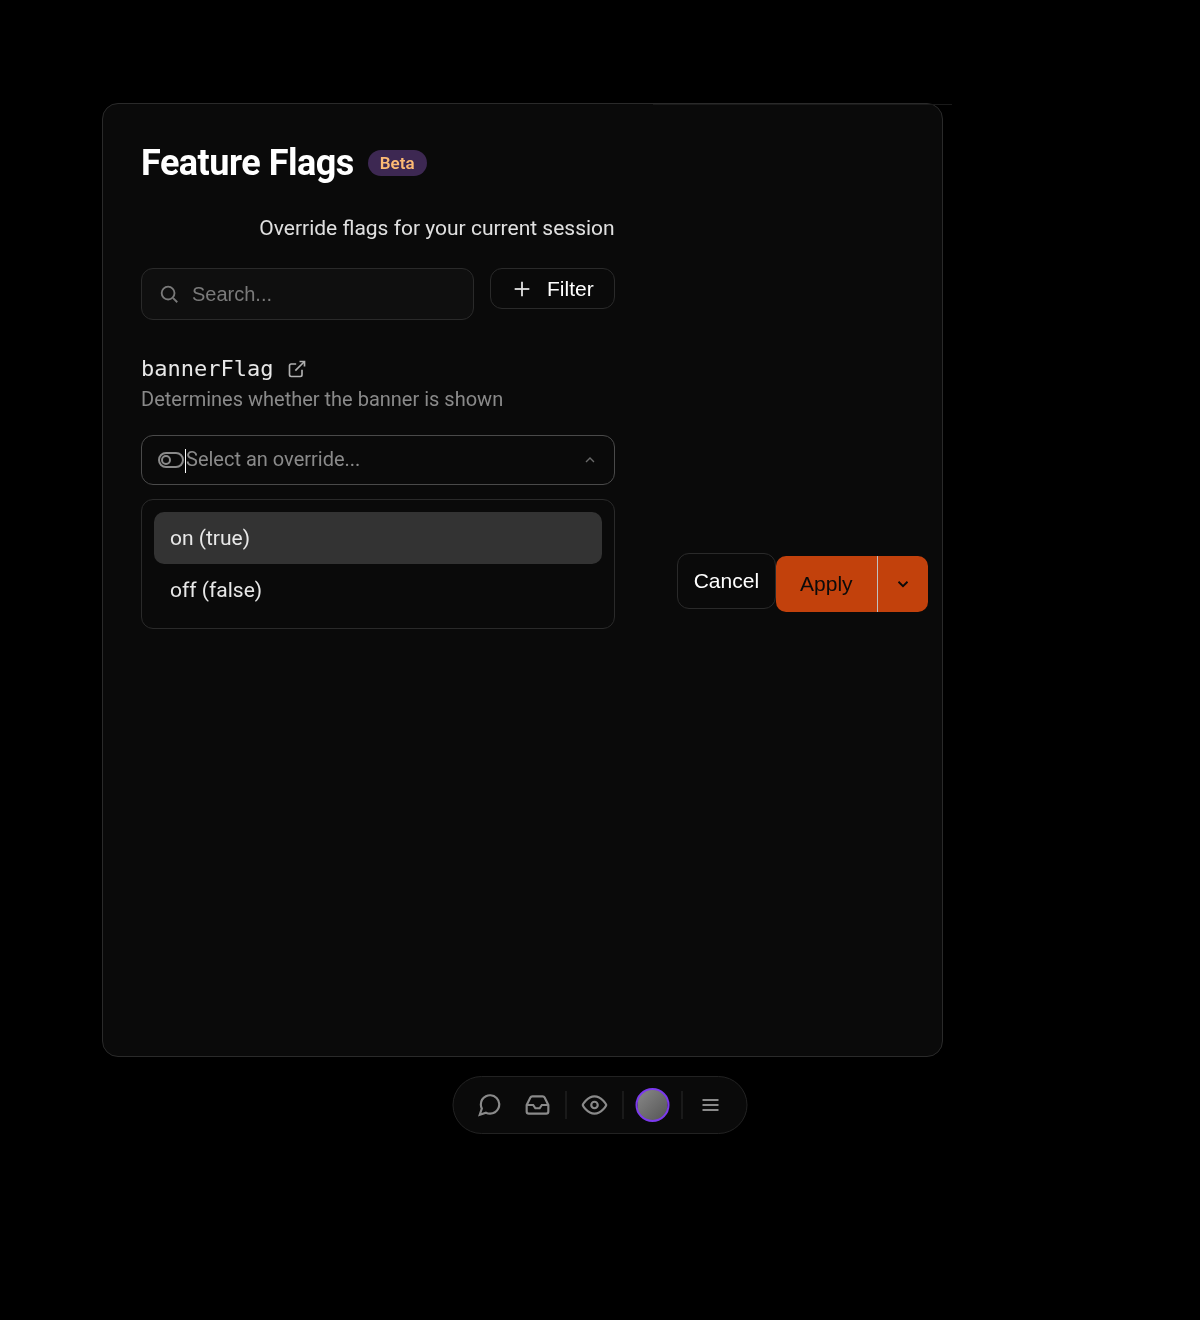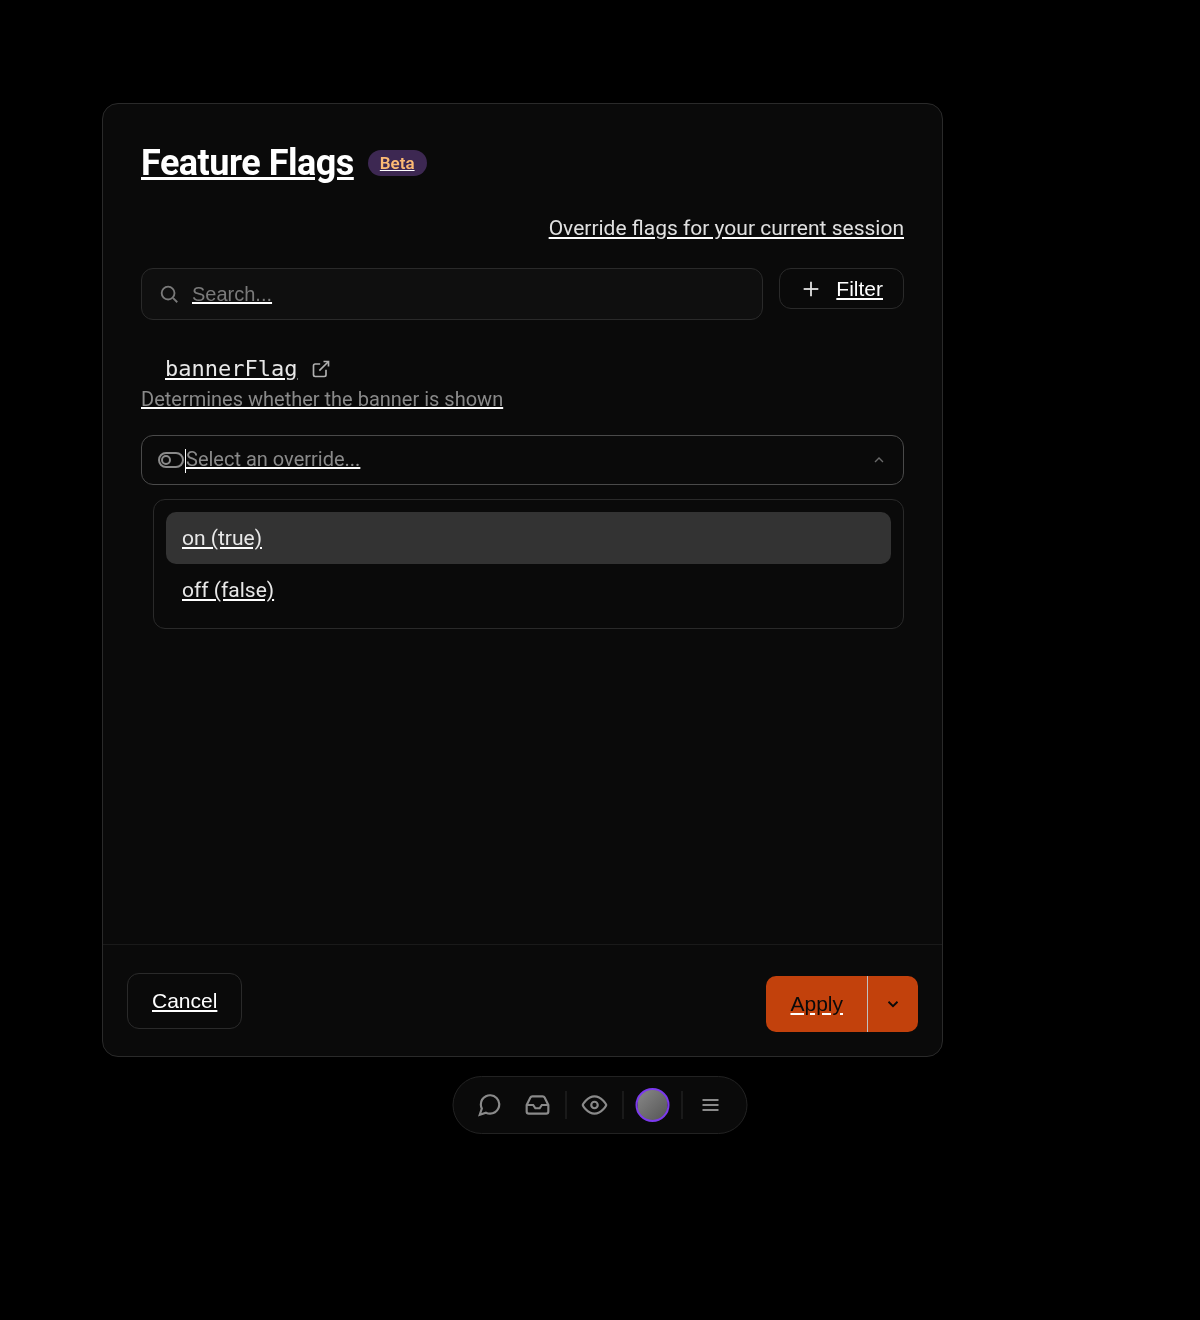--- a/index.html
+++ b/index.html
@@ -20,22 +20,21 @@
     .modal {
       position: absolute;
       left: 102px;
       top: 103px;
       width: 841px;
       height: 954px;
       background: #0a0a0a;
       border: 1px solid #2a2a2a;
       border-radius: 16px;
       display: flex;
-      flex-direction: column;
-      text-decoration: underline;
+      flex-direction: row;
     }
 
     .modal-body {
       flex: 1;
       padding: 38px 38px 0 38px;
     }
 
     .title-row {
       display: flex;
       align-items: center;
@@ -108,21 +107,20 @@
       color: #fff;
       font-size: 21px;
       cursor: pointer;
     }
 
     .flag-name-row {
       display: flex;
       align-items: center;
       gap: 14px;
       margin-bottom: 6px;
-      margin-left: 24px;
     }
 
     .flag-name {
       font-family: "SF Mono", Menlo, Consolas, monospace;
       font-size: 22px;
       color: #e8e8e8;
     }
 
     .flag-desc {
       font-size: 20px;
@@ -155,21 +153,20 @@
       background: #fff;
       margin-left: 1px;
       vertical-align: middle;
     }
 
     .dropdown {
       border: 1px solid #2a2a2a;
       border-radius: 12px;
       padding: 12px;
       background: #0a0a0a;
-      margin-left: 12px;
     }
 
     .dropdown-option {
       padding: 14px 16px;
       font-size: 21px;
       color: #e8e8e8;
       border-radius: 10px;
       cursor: pointer;
     }
 
@@ -191,21 +188,21 @@
       cursor: pointer;
       height: 56px;
       display: flex;
       align-items: center;
     }
 
     .btn-secondary {
       background: transparent;
       border: 1px solid #2a2a2a;
       color: #fff;
-      padding: 0 24px;
+      padding: 0 16px;
       text-align: right;
     }
 
     .btn-primary-group {
       display: flex;
       background: #c2410c;
       border-radius: 10px;
       overflow: hidden;
       height: 56px;
       margin-top: 7px;

